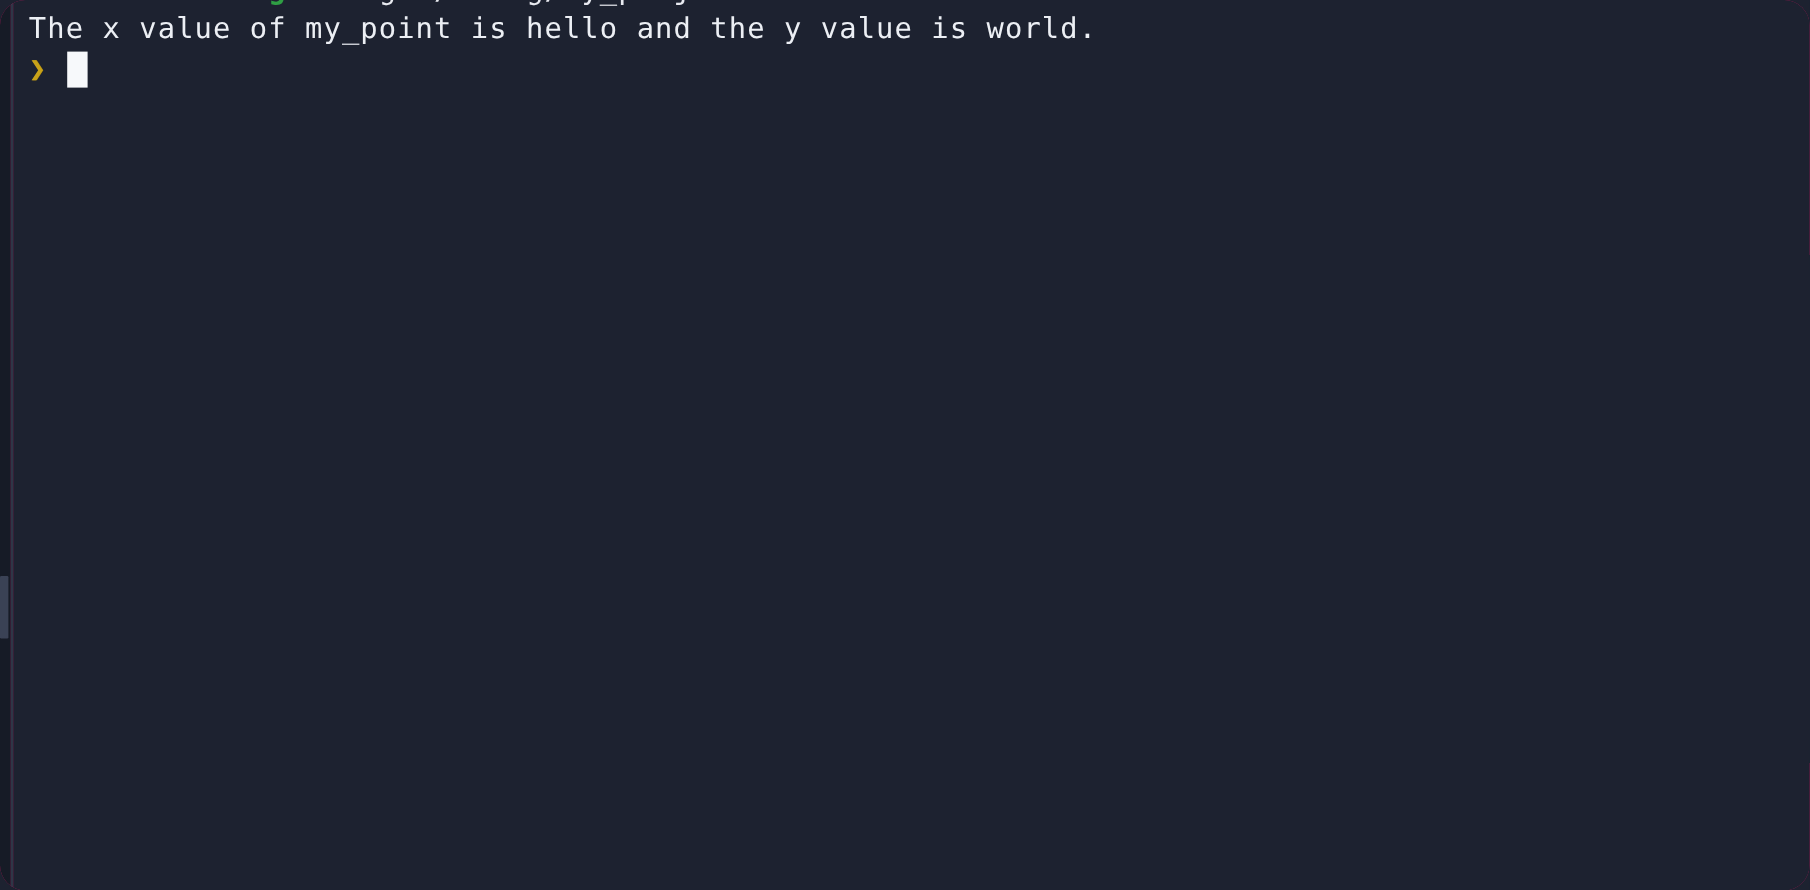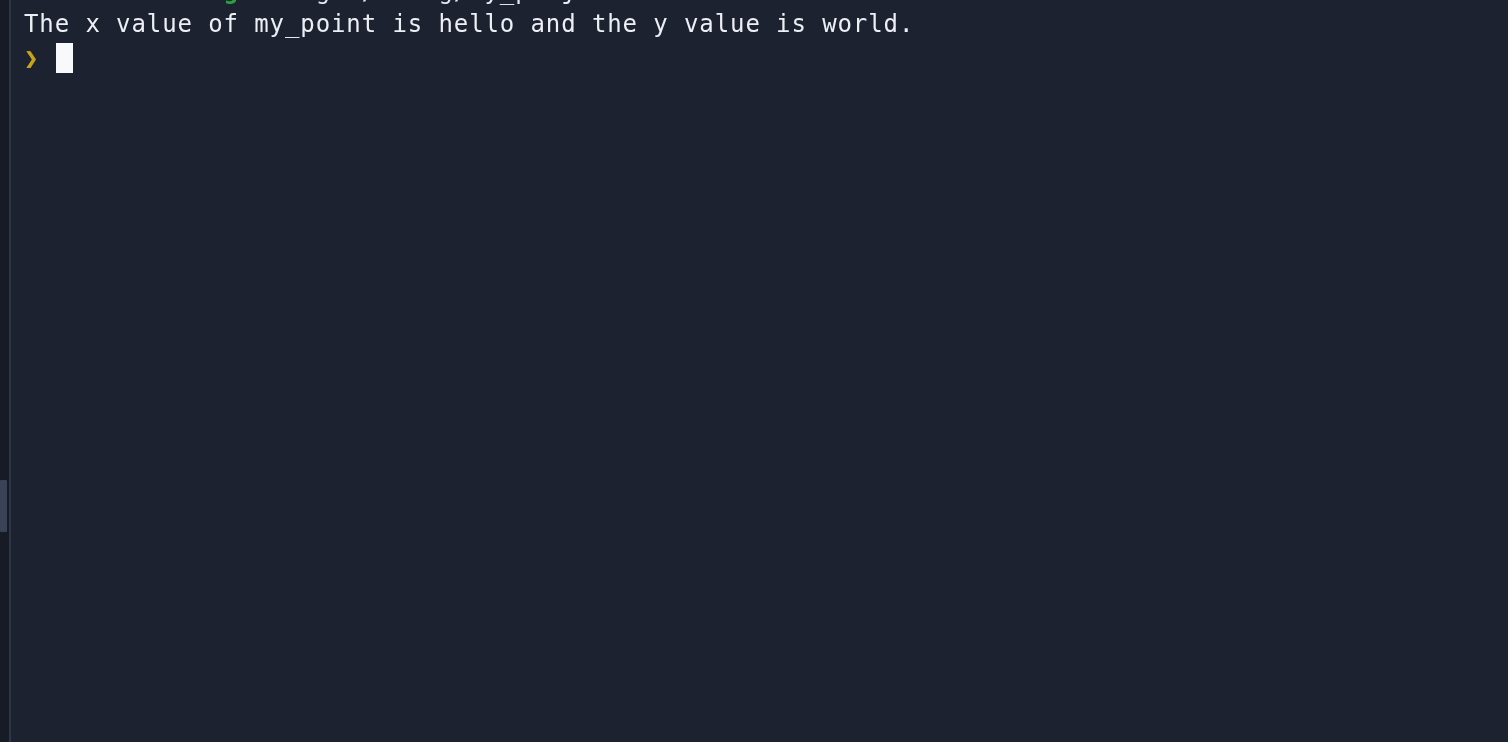--- a/index.html
+++ b/index.html
@@ -13,20 +13,21 @@
     overflow: hidden;
     font-family: "DejaVu Sans Mono", "Liberation Mono", monospace;
   }
 
   #terminal {
     position: relative;
     width: 1508px;
     height: 742px;
     background: #be185d;
     overflow: hidden;
+    border-radius: 21px;
   }
 
   
   .gutter {
     position: absolute;
     left: 0;
     top: 0;
     width: 9px;
     height: 742px;
     background: #161b26;

